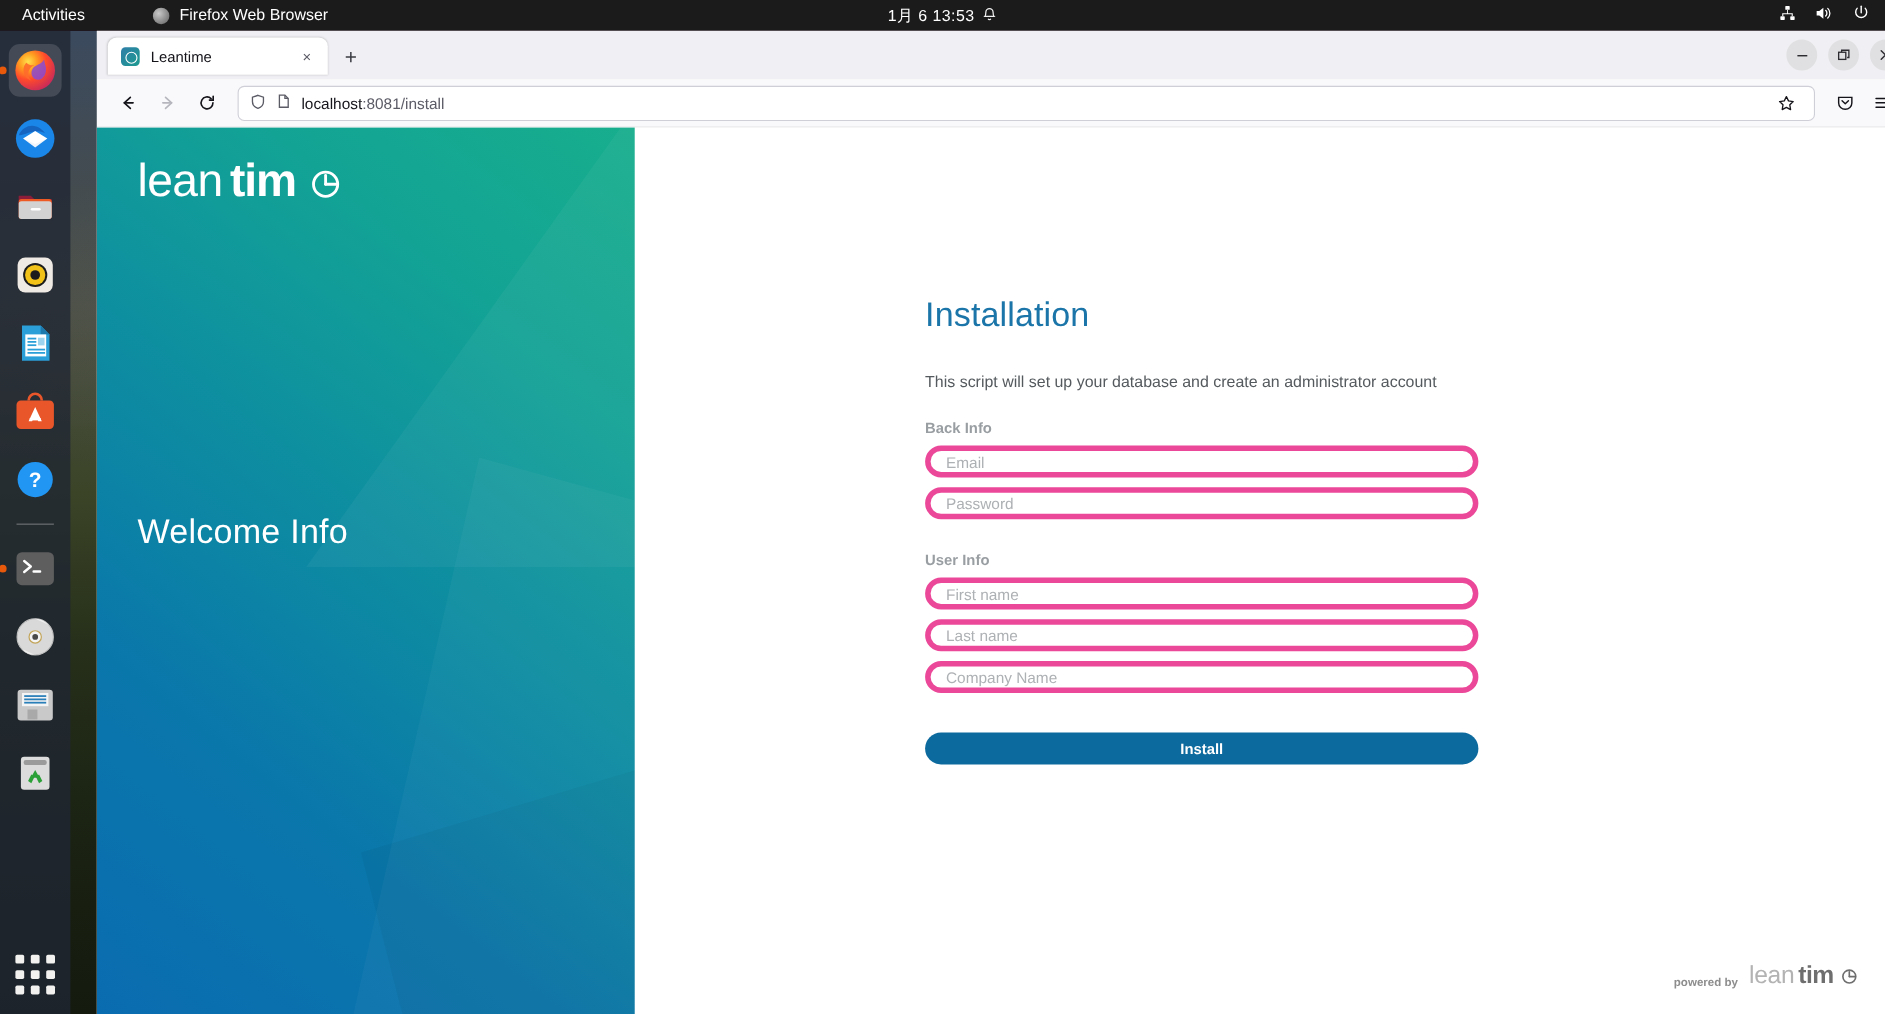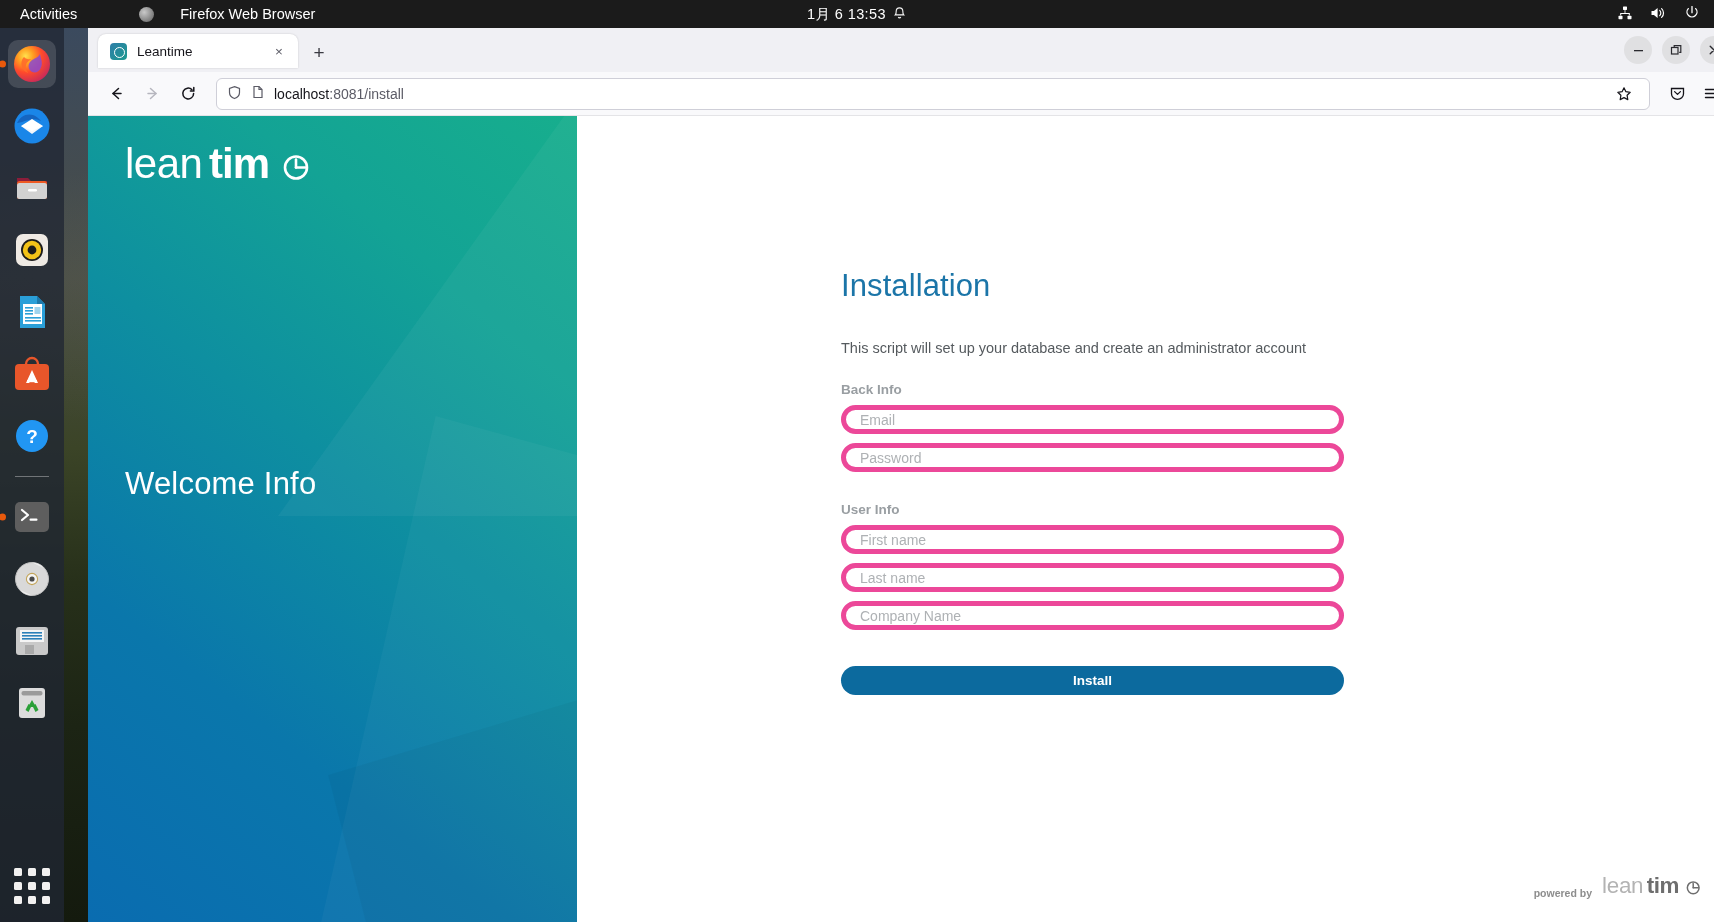--- a/index.html
+++ b/index.html
@@ -12,21 +12,21 @@
   #screen { position: relative; width: 1714px; height: 922px; }
 
   
   #topbar {
     position: absolute; left: 0; top: 0; width: 1714px; height: 28px;
     background: #1b1b1b; color: #ffffff;
     display: flex; align-items: center;
     font-size: 14.5px;
   }
   #activities { margin-left: 12px; padding: 2px 8px; border-radius: 4px; cursor: pointer; }
-  #app-indicator { display: flex; align-items: center; gap: 26px; margin-left: 42px; padding-left: 12px; }
+  #app-indicator { display: flex; align-items: center; gap: 9px; margin-left: 42px; padding-left: 12px; }
   .ff-mini { width: 15px; height: 15px; border-radius: 50%;
       background: radial-gradient(circle at 35% 35%, #c9c9c9 0%, #8d8d8d 55%, #5e5e5e 100%); }
   #clock-wrap { position: absolute; left: 50%; transform: translateX(-50%);
       display: flex; align-items: center; gap: 6px; }
   #clock { letter-spacing: .4px; font-size: 14.5px; }
   #bell { font-size: 15px; opacity: .95; }
   #tray { position: absolute; right: 14px; display: flex; align-items: center; gap: 17px; }
   .tray-ico { display: block; }
 
   
@@ -156,21 +156,21 @@
   }
   .field::placeholder { color: #aeb1b4; }
   .spacer { height: 21px; }
   #install-btn {
     width: 503px; height: 29px; margin-top: 27px;
     background: #0c6a9e; color: #ffffff; border: none; border-radius: 20px;
     font-family: "Liberation Sans", sans-serif; font-size: 13.5px; font-weight: bold;
     cursor: pointer;
   }
   #footer {
-    position: absolute; right: 24px; bottom: 18px;
+    position: absolute; right: 36px; bottom: 18px;
     display: flex; align-items: flex-end; gap: 10px; justify-content: flex-end;
   }
   #powered { color: #8d8d8d; font-size: 10.5px; font-weight: bold; padding-bottom: 5px; }
 
   .lt-logo { display: block; }
 </style>
 </head>
 <body>
 
 <div id="screen">

